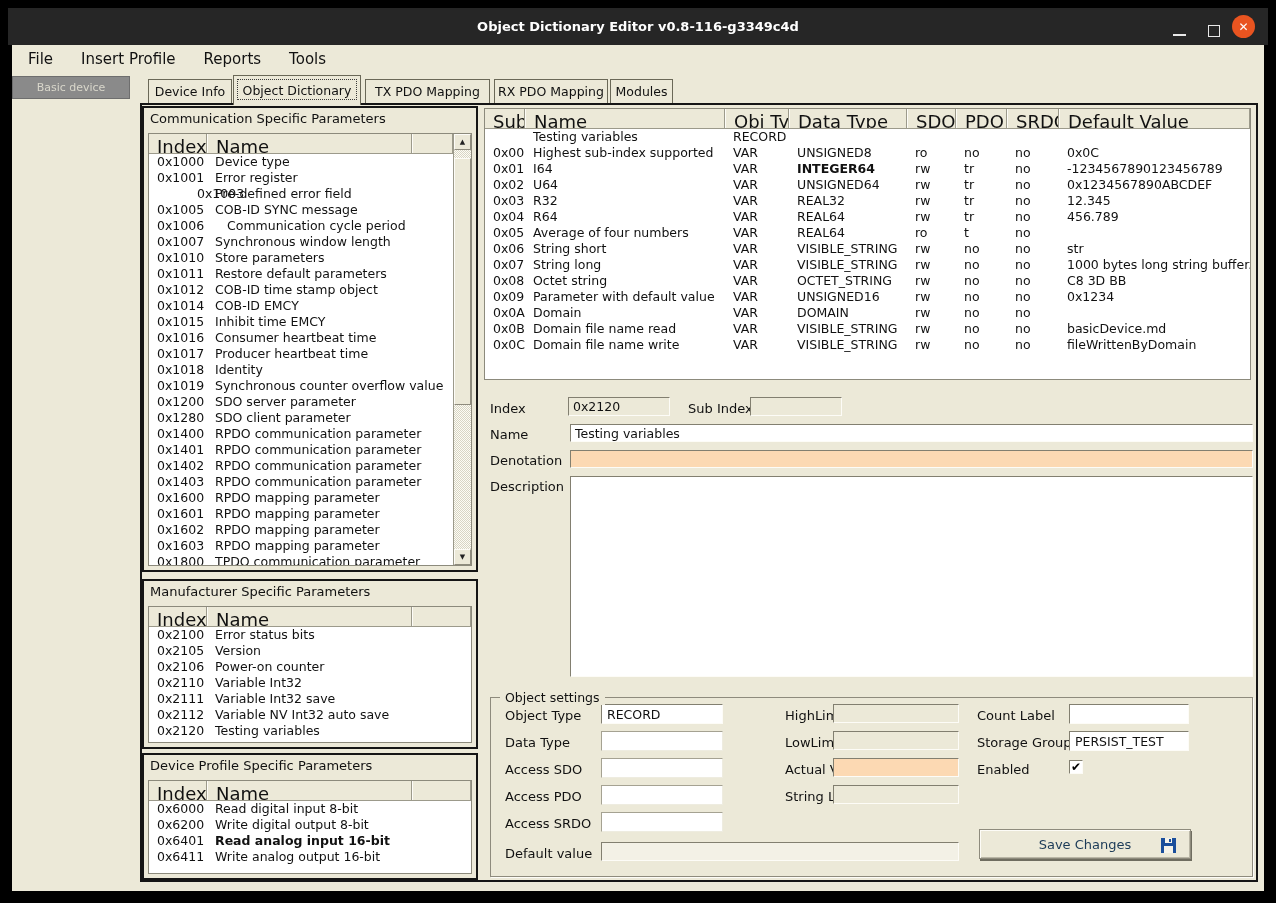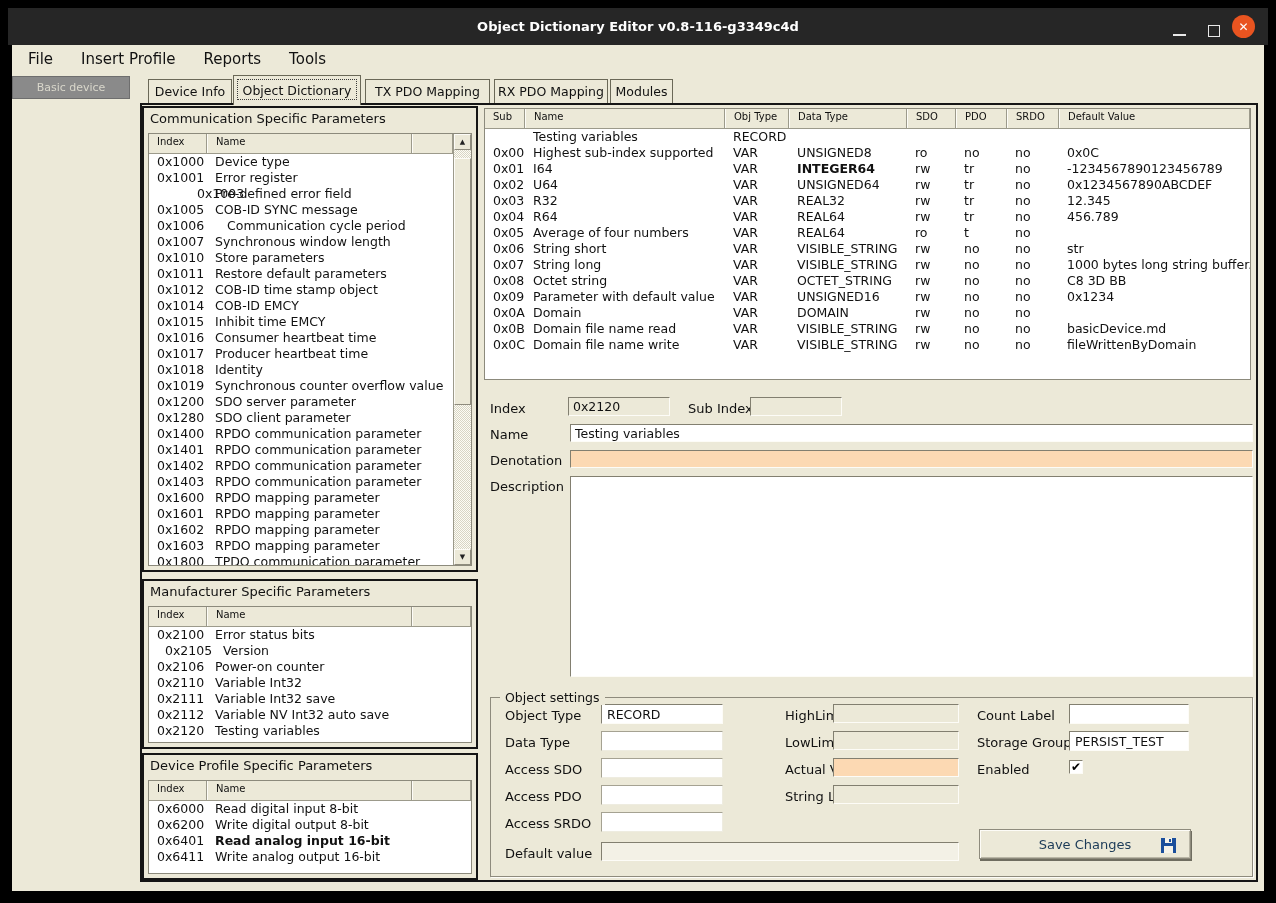--- a/index.html
+++ b/index.html
@@ -48,21 +48,21 @@
 
   .frame { position:absolute; left:128px; top:31px; width:1118px; height:779px;
            background:#ece9d8; border:2px solid #151515; z-index:2; }
 
   
   .pbox { position:absolute; left:0; width:336px; border:2px solid #151515; background:#ece9d8; }
   .pbox .ptitle { height:22px; padding:3px 0 0 6px; font-size:13px; }
   .ptable { position:absolute; left:4px; right:4px; top:25px; bottom:4px;
             border:1px solid #8c8a7c; background:#fff; display:flex; flex-direction:column; }
   .hrow { display:flex; background:#ece9d8; border-bottom:1px solid #9c9a8b; height:20px;
-          font-size:10px; flex-shrink:0; }
+          font-size:18px; flex-shrink:0; }
   .hrow span { padding:2px 0 0 8px; border-right:1px solid #9c9a8b; border-left:1px solid #fdfcf7;
                overflow:hidden; white-space:nowrap; flex-shrink:0; }
   .hrow span:first-child { border-left:none; }
   .lbody { flex:1; overflow:hidden; background:#fff; }
   .lrow { display:flex; height:16px; line-height:16px; font-size:12.5px; white-space:nowrap; }
   .lrow span { padding-left:8px; flex-shrink:0; overflow:visible; }
   #otbody .lrow span { overflow:hidden; }
   .sb-off { margin-right:18px; }
 
   
@@ -295,21 +295,21 @@
               <span style="width: 205px;">Name</span>
               <span style="flex: 1 1 0%;"></span>
             </div>
           <div class="lbody" id="plist1">
               <div class="lrow">
                 <span style="width: 58px;">0x2100</span>
                 <span style="width: 205px;">Error status bits</span>
                 <span style="flex: 1 1 0%;"></span>
               </div>
               <div class="lrow">
-                <span style="width: 58px; margin-left: 8px;">0x2105</span>
+                <span style="width: 58px;">0x2105</span>
                 <span style="width: 205px;">Version</span>
                 <span style="flex: 1 1 0%;"></span>
               </div>
               <div class="lrow">
                 <span style="width: 58px;">0x2106</span>
                 <span style="width: 205px;">Power-on counter</span>
                 <span style="flex: 1 1 0%;"></span>
               </div>
               <div class="lrow">
                 <span style="width: 58px;">0x2110</span>

